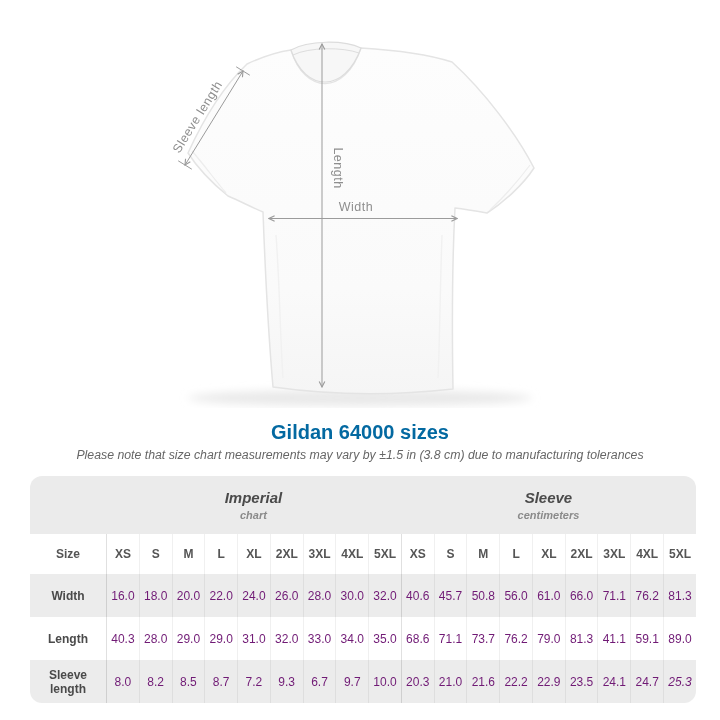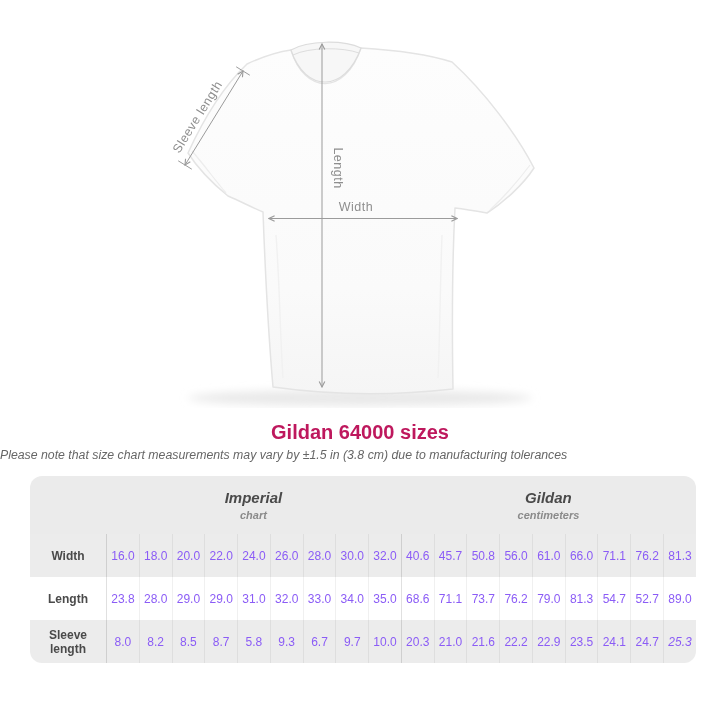--- a/index.html
+++ b/index.html
@@ -5,25 +5,25 @@
   html,body{margin:0;padding:0;}
   body{
     width:720px;height:720px;overflow:hidden;background:#ffffff;
     font-family:"Liberation Sans", sans-serif;
     -webkit-font-smoothing:antialiased;
   }
   .figure{position:relative;width:720px;height:408px;}
   .figure svg{position:absolute;left:0;top:0;}
   .dim-label{fill:#8e8e8e;font-size:12.5px;letter-spacing:.5px;font-family:"Liberation Sans",sans-serif;}
   .title{
-    text-align:center;font-size:20px;font-weight:bold;color:#be185d;
+    text-align:center;font-size:20px;font-weight:bold;color:#0369a1;
     margin:12px 0 4px 0;line-height:24px;
   }
   .subtitle{
-    font-style:italic;font-size:12.3px;color:#666666;
+    text-align:center;font-style:italic;font-size:12.3px;color:#666666;
     margin:0;line-height:15px;
   }
   table.size-chart{
     border-collapse:separate;border-spacing:0;table-layout:fixed;
     width:666px;margin:13px 0 0 30px;
   }
   .size-chart th,.size-chart td{
     padding:0;text-align:center;vertical-align:middle;font-size:12px;
   }
   .band-row th{background:#ebebeb;height:58px;}
@@ -31,21 +31,21 @@
   .corner-tr{border-top-right-radius:12px;}
   .corner-bl{border-bottom-left-radius:12px;}
   .corner-br{border-bottom-right-radius:12px;font-style:italic;}
   .band-label{font-style:italic;font-weight:bold;font-size:15px;color:#4a4a4a;line-height:17px;}
   .band-unit{font-style:italic;font-size:11px;color:#8a8a8a;line-height:14px;margin-top:2px;}
   .size-row th{height:40px;background:#ffffff;font-weight:bold;color:#555555;}
   .size-chart tbody tr{height:43px;}
   .size-chart tbody th{font-weight:bold;color:#4a4a4a;}
   tr.row-gray th,tr.row-gray td{background:#ececec;}
   tr.row-white th,tr.row-white td{background:#ffffff;}
-  .size-chart td{color:#8b5cf6;margin-top:8px;}
+  .size-chart td{color:#701a75;margin-top:8px;}
   .sep{border-left:1px solid rgba(0,0,0,0.06);}
   .sep-strong{border-left:1px solid rgba(0,0,0,0.12);}
 </style>
 </head>
 <body>
 
 <div class="figure">
   <svg width="720" height="408" viewBox="0 0 720 408">
     <defs>
       <linearGradient id="shirtGrad" x1="0" y1="0" x2="0" y2="1">
@@ -107,23 +107,44 @@
     <col span="18">
   </colgroup>
   <thead>
     <tr class="band-row">
       <th class="corner-tl"></th>
       <th colspan="9">
         <div class="band-label">Imperial</div>
         <div class="band-unit">chart</div>
       </th>
       <th colspan="9" class="corner-tr">
-        <div class="band-label">Gildan</div>
+        <div class="band-label">Sleeve</div>
         <div class="band-unit">centimeters</div>
       </th>
+    </tr>
+    <tr class="size-row">
+      <th>Size</th>
+      <th class="sep-strong">XS</th>
+      <th class="sep">S</th>
+      <th class="sep">M</th>
+      <th class="sep">L</th>
+      <th class="sep">XL</th>
+      <th class="sep">2XL</th>
+      <th class="sep">3XL</th>
+      <th class="sep">4XL</th>
+      <th class="sep">5XL</th>
+      <th class="sep-strong">XS</th>
+      <th class="sep">S</th>
+      <th class="sep">M</th>
+      <th class="sep">L</th>
+      <th class="sep">XL</th>
+      <th class="sep">2XL</th>
+      <th class="sep">3XL</th>
+      <th class="sep">4XL</th>
+      <th class="sep">5XL</th>
     </tr>
   </thead>
   <tbody>
     <tr class="row-gray">
       <th>Width</th>
       <td class="sep-strong">16.0</td>
       <td class="sep">18.0</td>
       <td class="sep">20.0</td>
       <td class="sep">22.0</td>
       <td class="sep">24.0</td>
@@ -136,46 +157,46 @@
       <td class="sep">50.8</td>
       <td class="sep">56.0</td>
       <td class="sep">61.0</td>
       <td class="sep">66.0</td>
       <td class="sep">71.1</td>
       <td class="sep">76.2</td>
       <td class="sep">81.3</td>
     </tr>
     <tr class="row-white">
       <th>Length</th>
-      <td class="sep-strong">23.8</td>
+      <td class="sep-strong">40.3</td>
       <td class="sep">28.0</td>
       <td class="sep">29.0</td>
       <td class="sep">29.0</td>
       <td class="sep">31.0</td>
       <td class="sep">32.0</td>
       <td class="sep">33.0</td>
       <td class="sep">34.0</td>
       <td class="sep">35.0</td>
       <td class="sep-strong">68.6</td>
       <td class="sep">71.1</td>
       <td class="sep">73.7</td>
       <td class="sep">76.2</td>
       <td class="sep">79.0</td>
       <td class="sep">81.3</td>
-      <td class="sep">54.7</td>
-      <td class="sep">52.7</td>
+      <td class="sep">41.1</td>
+      <td class="sep">59.1</td>
       <td class="sep">89.0</td>
     </tr>
     <tr class="row-gray">
       <th class="corner-bl">Sleeve length</th>
       <td class="sep-strong">8.0</td>
       <td class="sep">8.2</td>
       <td class="sep">8.5</td>
       <td class="sep">8.7</td>
-      <td class="sep">5.8</td>
+      <td class="sep">7.2</td>
       <td class="sep">9.3</td>
       <td class="sep">6.7</td>
       <td class="sep">9.7</td>
       <td class="sep">10.0</td>
       <td class="sep-strong">20.3</td>
       <td class="sep">21.0</td>
       <td class="sep">21.6</td>
       <td class="sep">22.2</td>
       <td class="sep">22.9</td>
       <td class="sep">23.5</td>

